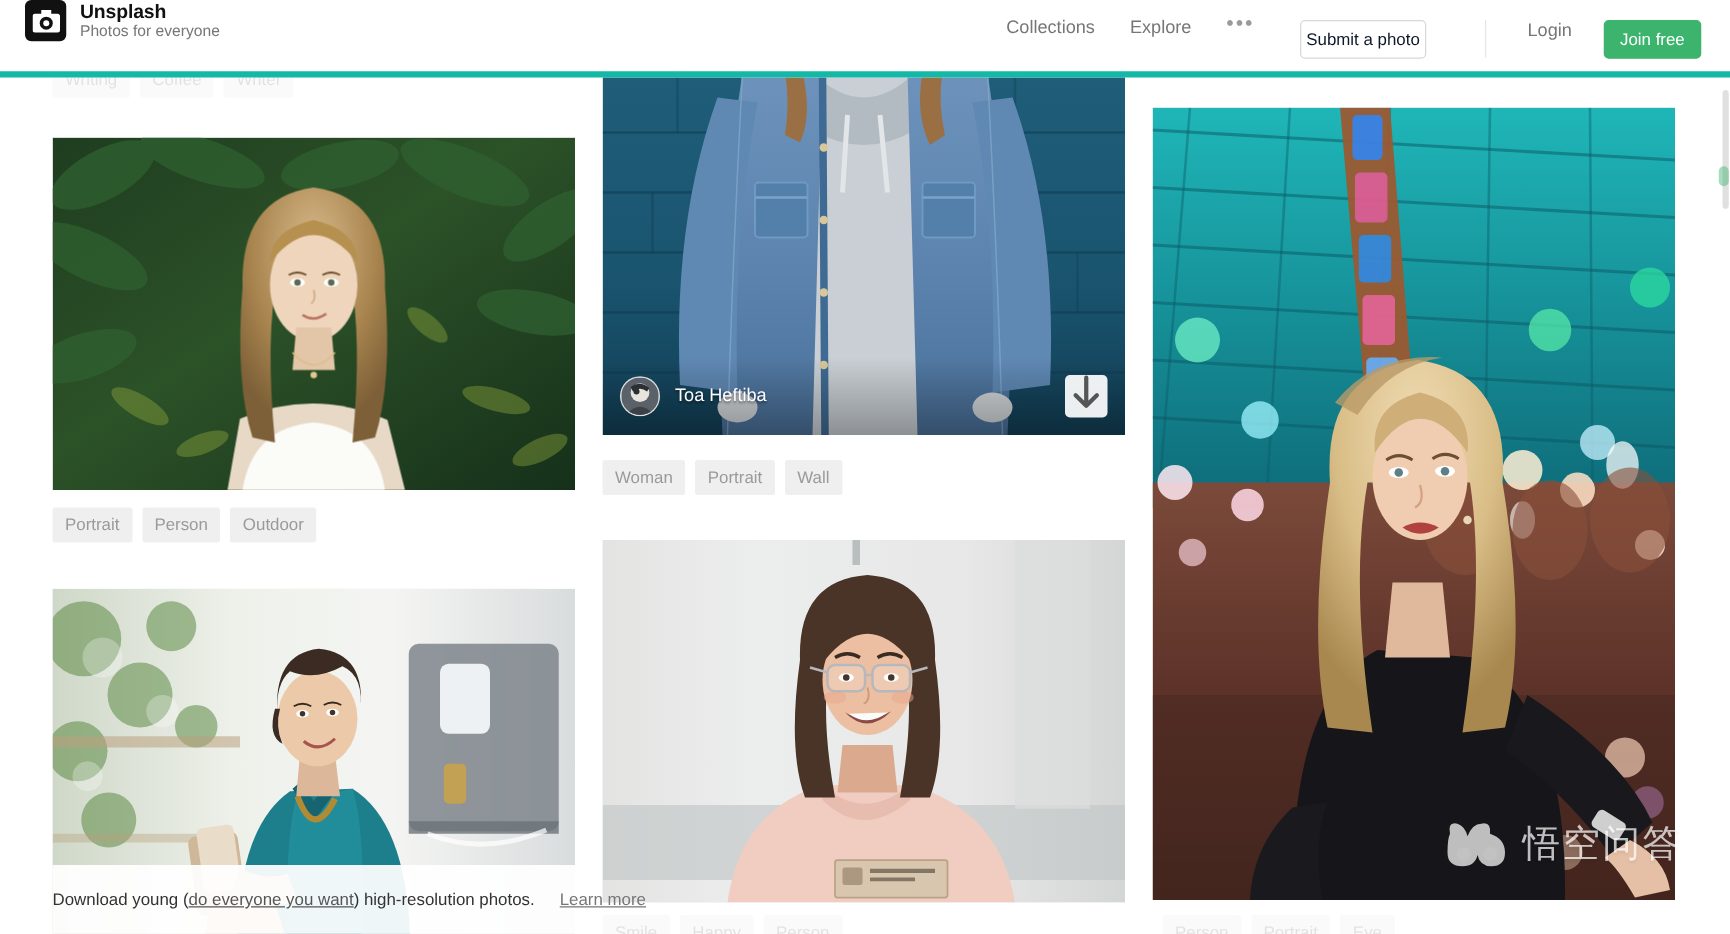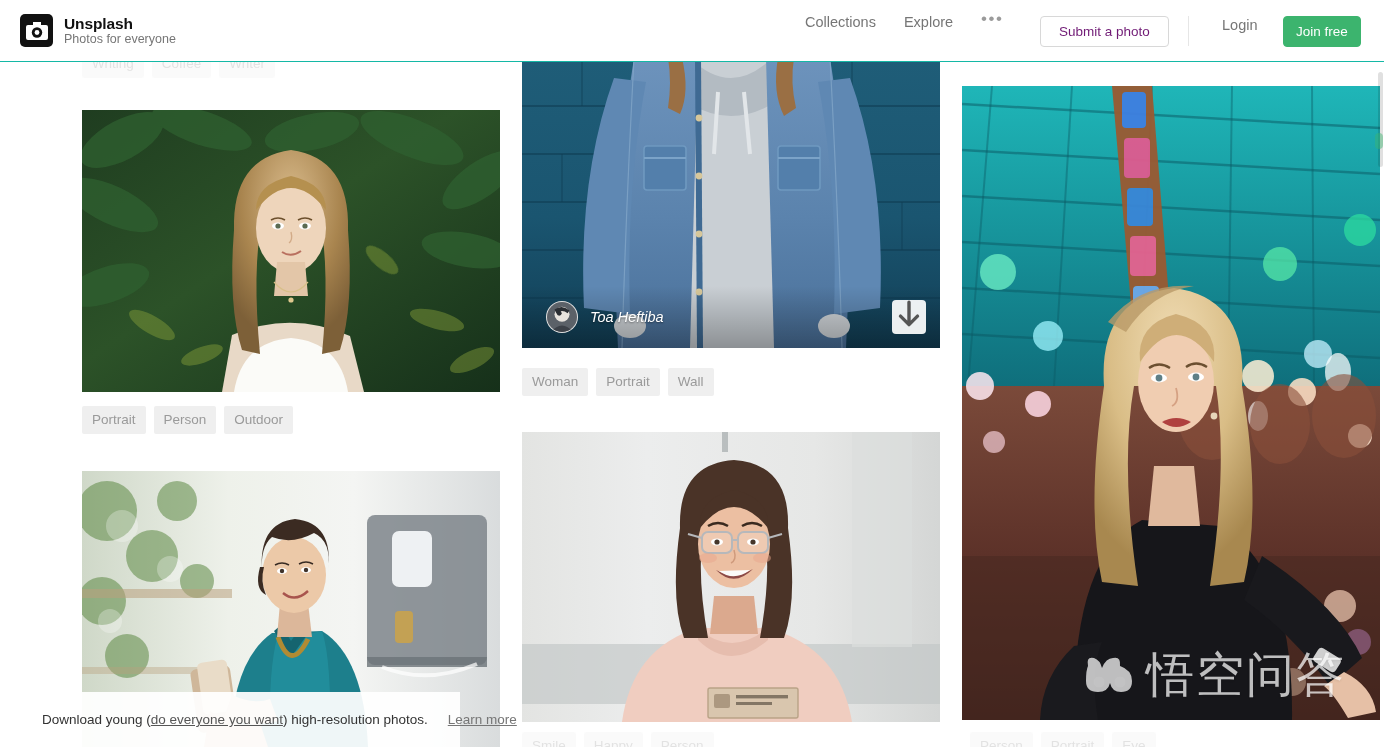--- a/index.html
+++ b/index.html
@@ -9,22 +9,22 @@
     background: #ffffff;
     font-family: "Liberation Sans", sans-serif;
     -webkit-font-smoothing: antialiased;
   }
 
   
   .header {
     position: absolute; top: 0; left: 0;
     width: 1384px; height: 62px;
     background: #ffffff;
-    border-bottom: 1px solid #14b8a6;
-    display: flex; align-items: center;
+    border-bottom: 5px solid #14b8a6;
+    display: flex; align-items: flex-start;
     z-index: 50;
   }
   .brand { display: flex; align-items: center; margin-left: 20px; }
   .logo-mark {
     width: 33px; height: 33px; border-radius: 5px;
     background: #111111;
     display: flex; align-items: center; justify-content: center;
     flex: 0 0 auto;
   }
   .logo-mark svg { display: block; }
@@ -60,24 +60,24 @@
     font-size: 14.5px; color: #767676; margin-right: 28px;
     cursor: pointer; text-decoration: none; white-space: nowrap;
   }
   .nav-dots {
     font-size: 17px; color: #9b9b9b; letter-spacing: 1.5px;
     cursor: pointer; position: relative; top: -3px;
   }
 
   .btn-submit {
     position: absolute; left: 1040px; top: 16px;
-    height: 31px; padding: 0 18px;
+    height: 31px; padding: 0 4px;
     background: #ffffff; border: 1px solid #d8d8d8; border-radius: 4px;
     font-family: "Liberation Sans", sans-serif;
-    font-size: 13.5px; color: #701a75; cursor: pointer;
+    font-size: 13.5px; color: #0f172a; cursor: pointer;
     display: flex; align-items: center;
   }
   .nav-divider {
     position: absolute; left: 1188px; top: 16px;
     width: 1px; height: 30px; background: #e6e6e6;
   }
   .login-link {
     position: absolute; left: 1222px; top: 0; height: 50px;
     display: flex; align-items: center;
     font-size: 14.5px; color: #767676; cursor: pointer;
@@ -85,40 +85,39 @@
   .btn-join {
     position: absolute; left: 1283px; top: 16px;
     height: 31px; padding: 0 12px;
     background: #3cb46e; border: 1px solid #3cb46e; border-radius: 4px;
     font-family: "Liberation Sans", sans-serif;
     font-size: 13.5px; color: #ffffff; cursor: pointer;
     display: flex; align-items: center; white-space: nowrap;
   }
 
   
-  .grid { position: absolute; top: 0; left: 0; width: 1127px; height: 747px; margin-left: 40px; }
+  .grid { position: absolute; top: 0; left: 0; width: 1127px; height: 747px; }
   .col { position: absolute; top: 0; }
   .col-1 { left: 42px;  width: 418px; }
   .col-2 { left: 482px; width: 418px; }
   .col-3 { left: 922px; width: 418px; }
 
   .card { position: absolute; }
   .photo {
     position: relative; width: 100%; height: 100%;
     overflow: hidden; background: #e9e9e9;
   }
   .photo svg { display: block; width: 100%; height: 100%; }
 
   
   .author-bar {
     position: absolute; left: 0; right: 0; bottom: 0;
     height: 62px; display: flex; align-items: center;
-    padding: 0 24px;
+    padding: 0 14px;
     background: linear-gradient(to top, rgba(0,0,0,0.30), rgba(0,0,0,0.0));
-    font-style: italic;
   }
   .avatar {
     width: 32px; height: 32px; border-radius: 50%;
     overflow: hidden; flex: 0 0 auto; background: #cfcfcf;
     border: 1px solid rgba(255,255,255,0.35);
   }
   .avatar svg { display: block; width: 100%; height: 100%; }
   .author-name {
     margin-left: 12px; color: #ffffff; font-size: 14.5px;
     text-shadow: 0 1px 2px rgba(0,0,0,0.45);
@@ -155,21 +154,21 @@
   .banner-text .learn { color: #767676; text-decoration: underline; cursor: pointer; margin-left: 20px; }
 
   
   .watermark {
     position: absolute; right: 38px; bottom: 48px;
     display: flex; align-items: center; gap: 8px;
     opacity: 0.80; pointer-events: none; z-index: 30;
   }
   .wm-text {
     font-family: Liberation Serif, serif;
-    font-size: 48px; color: rgba(255,255,255,0.90);
+    font-size: 30px; color: rgba(255,255,255,0.90);
     letter-spacing: 2px; line-height: 1;
     text-shadow: 0 1px 3px rgba(0,0,0,0.12);
   }
 
   
   .scrollbar-track {
     position: absolute; right: 0; top: 62px;
     width: 6px; height: 685px; background: transparent; z-index: 45;
   }
   .scrollbar-thumb {

